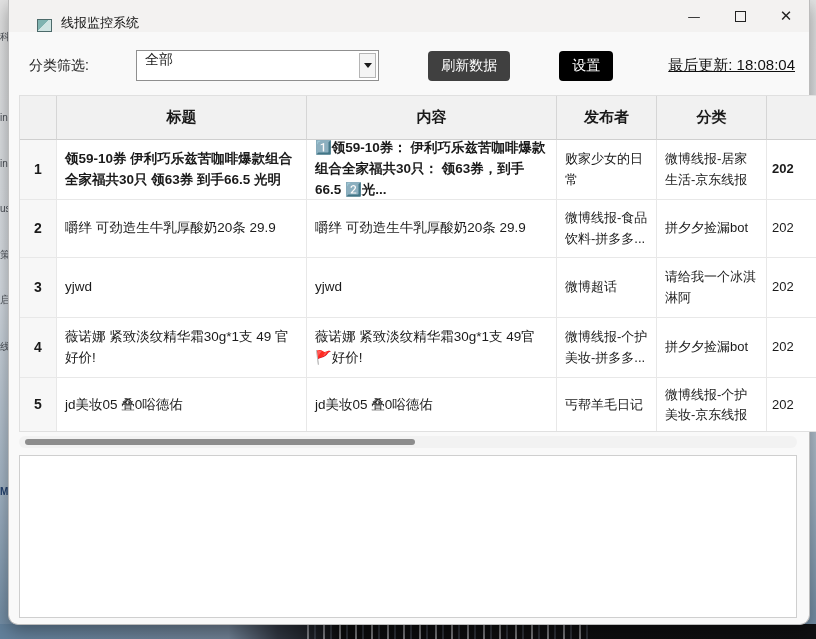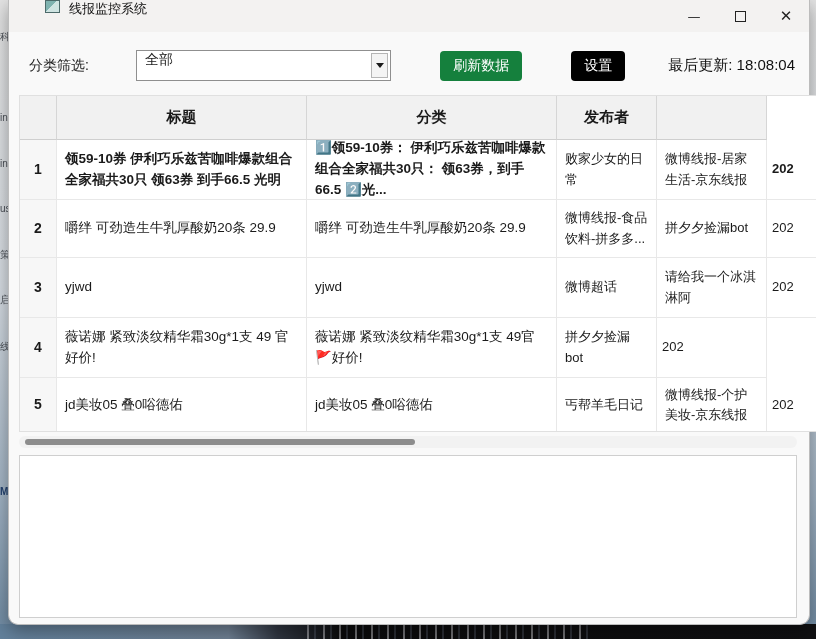--- a/index.html
+++ b/index.html
@@ -21,21 +21,21 @@
   .desktop-bottom .texture { position:absolute; left:300px; width:290px; top:0; bottom:0; opacity:.55;
     background:repeating-linear-gradient(90deg, transparent 0 7px, rgba(235,235,240,.8) 7px 9px, transparent 9px 14px, rgba(120,130,150,.5) 14px 16px); }
 
   
   .window { position:absolute; left:8px; top:0; width:802px; height:625px; z-index:2;
     background:#f9f9f9; border:1px solid #bcbcbc; border-top:none;
     border-radius:0 0 10px 10px; box-shadow:0 6px 18px rgba(0,0,0,.35); }
 
   
   .titlebar { position:absolute; top:0; left:0; right:0; height:32px;
-    display:flex; align-items:flex-start; padding-left:36px;
+    display:flex; align-items:flex-end; padding-left:28px;
     background:#f3f2f1; border-radius:0; }
   .app-icon { width:15px; height:13px; margin-right:9px; border:1px solid #4c6a6a;
     background:linear-gradient(135deg,#7fb3b0 0 45%,#cfe4e2 45%); }
   .title-text { font-size:13px; color:#111; }
   .win-controls { margin-left:auto; display:flex; height:100%; }
   .win-btn { width:46px; height:100%; display:flex; align-items:center; justify-content:center;
     font-size:14px; color:#222; cursor:default; }
   .win-btn span { font-family:"DejaVu Sans",sans-serif; }
   .glyph-min { font-size:13px; }
   .glyph-max { font-size:11px; border:1.2px solid #222; width:11px; height:11px; display:inline-block; }
@@ -47,21 +47,21 @@
   .filter-label { font-size:14px; margin-right:10px; white-space:nowrap; }
   .combo { flex:1; height:31px; background:#fff; border:1px solid #8f8f8f;
     display:flex; align-items:flex-start; position:relative; }
   .combo-value { font-size:14px; padding-left:8px; }
   .combo-arrow { position:absolute; right:2px; top:2px; bottom:2px; width:17px;
     background:#f4f4f4; border:1px solid #b5b5b5; display:flex; align-items:center; justify-content:center; }
   .combo-arrow:after { content:""; width:0; height:0; border-left:4px solid transparent;
     border-right:4px solid transparent; border-top:5px solid #1a1a1a; }
   .btn { height:30px; border:none; border-radius:4px; color:#fff; font-size:14px;
     font-family:inherit; padding:0 13px; margin-left:12px; cursor:pointer; }
-  .last-update { font-size:15px; margin-left:6px; white-space:nowrap; color:#111; }
+  .last-update { font-size:15px; margin-left:18px; white-space:nowrap; color:#111;text-decoration:underline; }
 
   
   .table-wrap { position:absolute; top:95px; left:10px; width:814px; height:337px;
     background:#fff; border:1px solid #e0e0e0; overflow:hidden; }
   .table { margin-right:9px; }
   .tr { display:grid; grid-template-columns:37px 250px 250px 100px 110px 1fr; }
   .td, .th { border-right:1px solid #e8e8e8; border-bottom:1px solid #e8e8e8;
     display:flex; align-items:center; overflow:hidden; background:#fff; }
   .th { background:#f1f1f1; border-right:1px solid #d6d6d6; border-bottom:1px solid #cfcfcf;
     justify-content:center; font-weight:bold; font-size:15px; height:44px; }
@@ -120,33 +120,34 @@
         </div>
     </div>
   </div>
 
   <div class="toolbar">
     <span class="filter-label">分类筛选:</span>
     <div class="combo">
       <span class="combo-value">全部</span>
       <span class="combo-arrow"></span>
     </div>
-    <button class="btn" style="background:#15803d">刷新数据</button>
+    <button class="btn" style="background:#404040">刷新数据</button>
     <button class="btn" style="background:#000000">设置</button>
     <span class="last-update">最后更新: 18:08:04</span>
   </div>
 
   <div class="table-wrap">
     <div class="table">
 
       <div class="tr tr-header">
         <div class="th"></div>
         <div class="th">标题</div>
+        <div class="th">内容</div>
+        <div class="th">发布者</div>
         <div class="th">分类</div>
-        <div class="th">发布者</div>
         <div class="th"></div>
       </div>
 
       <div class="tr tr-1 emph">
         <div class="td c-num">1</div>
         <div class="td c-title">领59-10券 伊利巧乐兹苦咖啡爆款组合全家福共30只 领63券 到手66.5 光明</div>
         <div class="td c-content">1️⃣领59-10券：  伊利巧乐兹苦咖啡爆款组合全家福共30只：  领63券，到手66.5 2️⃣光...</div>
         <div class="td c-pub">败家少女的日常</div>
         <div class="td c-cat">微博线报-居家生活-京东线报</div>
         <div class="td c-date">202</div>
@@ -167,20 +168,21 @@
         <div class="td c-content">yjwd</div>
         <div class="td c-cat">微博超话</div>
         <div class="td c-pub">请给我一个冰淇淋阿</div>
         <div class="td c-date">202</div>
       </div>
 
       <div class="tr tr-4">
         <div class="td c-num">4</div>
         <div class="td c-title">薇诺娜 紧致淡纹精华霜30g*1支 49 官好价!</div>
         <div class="td c-content">薇诺娜 紧致淡纹精华霜30g*1支  49官🚩好价!</div>
+        <div class="td c-cat">微博线报-个护美妆-拼多多...</div>
         <div class="td c-pub">拼夕夕捡漏bot</div>
         <div class="td c-date">202</div>
       </div>
 
       <div class="tr tr-5">
         <div class="td c-num">5</div>
         <div class="td c-title">jd美妆05 叠0唂德佑</div>
         <div class="td c-content">jd美妆05  叠0唂德佑</div>
         <div class="td c-pub">丐帮羊毛日记</div>
         <div class="td c-cat">微博线报-个护美妆-京东线报</div>

